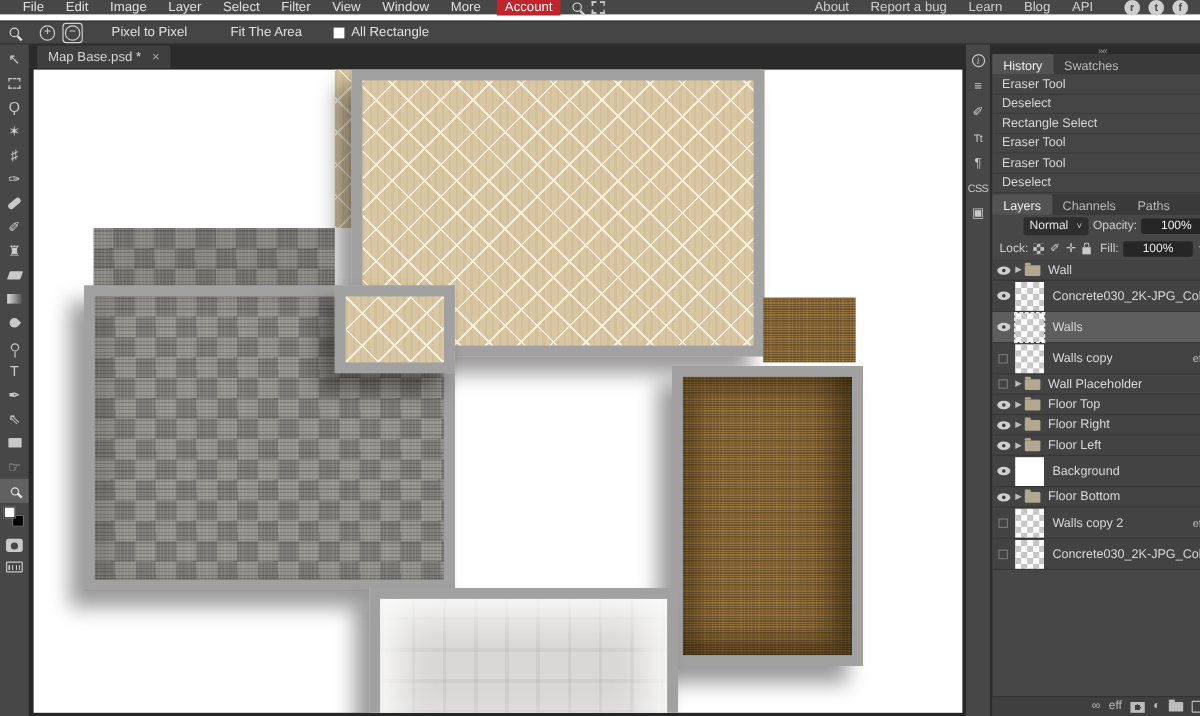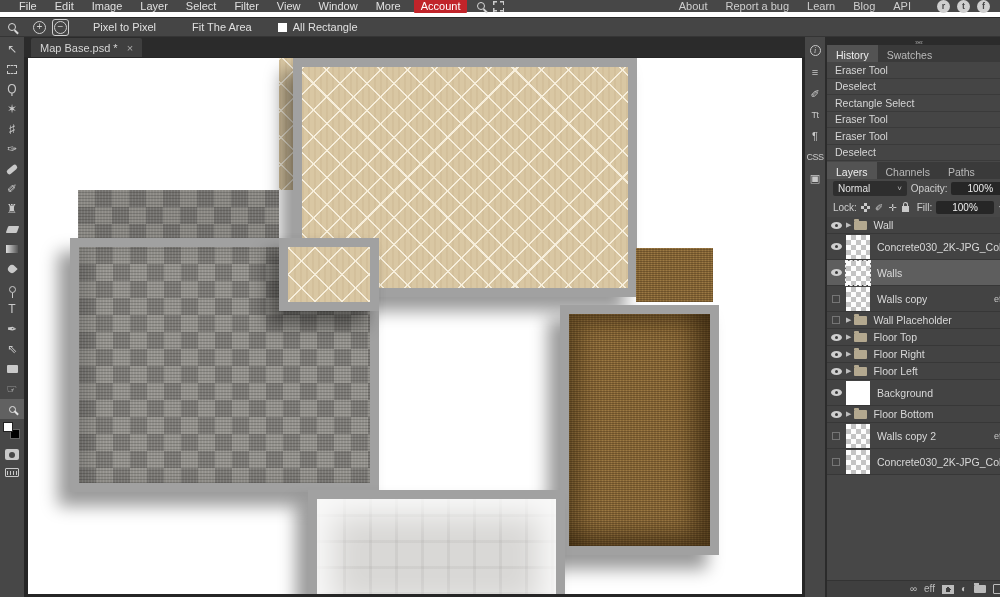--- a/index.html
+++ b/index.html
@@ -98,21 +98,21 @@
   .ptab{padding:2px 9px 0;display:flex;align-items:center;}
   .ptab.active{background:#535353;color:#eee;}
   .pmenu{margin-left:auto;color:#bdbdbd;padding:1px 6px 0;font-size:10px;}
 
   .hist-list{position:relative;}
   .hrow{height:16.5px;display:flex;align-items:center;padding-left:8px;font-size:10.5px;color:#d6d6d6;background:#454545;border-bottom:1px solid #3a3a3a;}
   .hscroll{position:absolute;right:0;top:17px;bottom:0;width:4px;background:#383838;}
   .hscroll .hthumb{position:absolute;left:0;top:2px;width:4px;height:38px;background:#6a6a6a;}
 
   .ctrl-row{height:19px;display:flex;align-items:center;padding:0 6px;font-size:10px;color:#cfcfcf;gap:4px;background:#474747;}
-  .blendbox{width:80px;height:15px;background:#2e2e2e;border-radius:2px;display:flex;align-items:center;padding:0 5px;color:#e3e3e3;}
+  .blendbox{width:80px;height:15px;background:#2e2e2e;border-radius:2px;display:flex;align-items:center;padding:0 5px;color:#e3e3e3;margin-left:20px;}
   .blendbox .chev{margin-left:auto;font-size:8px;color:#bbb;}
   .valbox{background:#262626;border-radius:2px;padding:1px 16px;color:#eee;}
   .dd-arrow{font-size:7px;color:#ddd;}
   .lockics{display:flex;align-items:center;gap:5px;margin-right:4px;}
   .checker-ic{width:9px;height:9px;background:
      linear-gradient(45deg,#c9c9c9 25%,transparent 25%,transparent 75%,#c9c9c9 75%),
      linear-gradient(45deg,#c9c9c9 25%,#474747 25%,#474747 75%,#c9c9c9 75%);
      background-size:6px 6px;background-position:0 0,3px 3px;}
   .mini{color:#c9c9c9;font-size:10px;line-height:1;}
   .padlock{display:inline-block;width:7px;height:6px;background:#c9c9c9;position:relative;margin-top:3px;}

